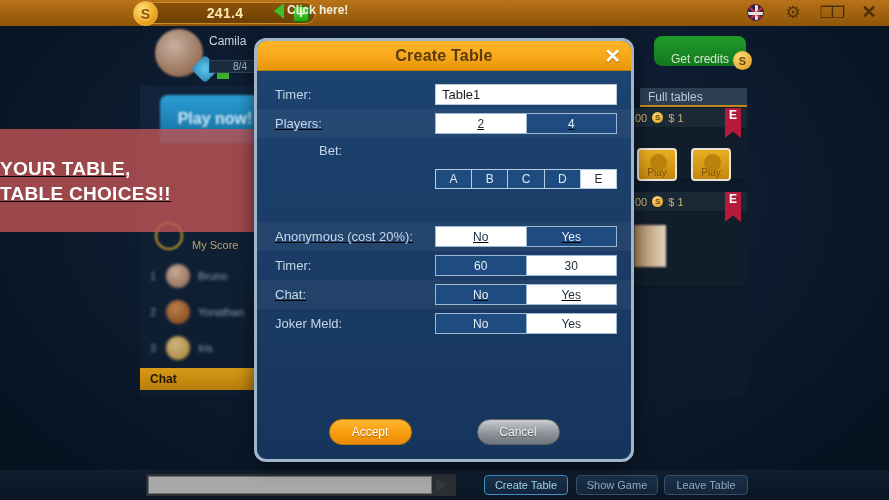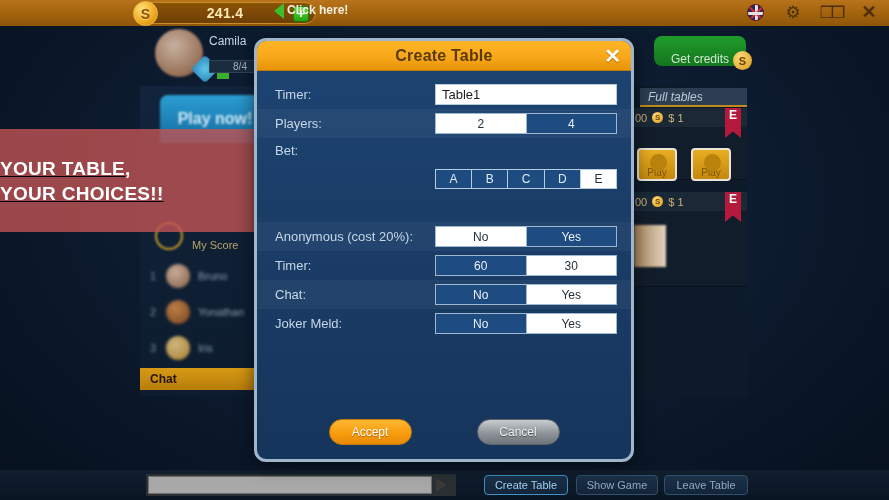--- a/index.html
+++ b/index.html
@@ -158,21 +158,20 @@
     position: absolute; left: 630px; top: 86px; width: 117px; height: 310px;
     background: #0c1a29;
     border-left: 3px solid #4f7ea8;
   }
   .full-tables-hdr {
     position: absolute; left: 640px; top: 88px; width: 107px; height: 19px;
     background: #2b3e52; color: #b9cad9; font-size: 12px;
     display: flex; align-items: center; padding-left: 8px;
     filter: blur(.3px);
     border-bottom: 2px solid #c08b1c;
-    font-style: italic;
   }
   .tbl-row {
     position: absolute; left: 633px; width: 114px; height: 72px;
     background: #121d2b; border-bottom: 1px solid #0a131d;
   }
   .tbl-head {
     height: 19px; background: #1b2936; color: #cbb27a; font-size: 11px;
     display: flex; align-items: center; gap: 5px; padding-left: 2px;
     filter: blur(.3px);
   }
@@ -275,21 +274,21 @@
     color: #fff; font-size: 20px; font-weight: bold; line-height: 22px;
     text-shadow: 0 1px 1px rgba(120,70,0,.6);
   }
   .modal-body { position: relative; padding-top: 0; }
 
   .frow {
     position: relative; height: 28px;
     display: flex; align-items: center;
     padding: 0 14px 0 18px;
   }
-  .frow.alt { background: rgba(255,255,255,0.045); }
+  .frow.alt { background: rgba(255,255,255,0.045); text-decoration: underline; }
   .frow-tall { height: 29px; }
   .flabel {
     color: #c6d7e8; font-size: 13px; width: 160px; flex: 0 0 auto;
   }
   .fctl { flex: 1; display: flex; justify-content: flex-end; }
 
   .txtinput {
     width: 182px; height: 21px;
     background: #ffffff; border: 1px solid #b9c9d8;
     color: #1c1c1c; font-size: 13px;
@@ -441,21 +440,21 @@
       <span>00</span>
       <div class="mini-coin">S</div>
       <span>$ 1</span>
       <div class="ribbon">E</div>
     </div>
   </div>
   <div class="card-stack"></div>
 
   <div class="promo">
     <div class="promo-line">YOUR TABLE,</div>
-    <div class="promo-line">YOUR CHOICES!!</div>
+    <div class="promo-line">TABLE CHOICES!!</div>
   </div>
 
   <div class="modal">
     <div class="modal-header">
       <div class="modal-title">Create Table</div>
       <div class="modal-close">✕</div>
     </div>
 
     <div class="modal-body">
 
@@ -469,21 +468,21 @@
       <div class="frow frow-tall alt">
         <div class="flabel">Players:</div>
         <div class="fctl">
           <div class="seg">
             <div class="off">2</div>
             <div class="on">4</div>
           </div>
         </div>
       </div>
 
-      <div class="frow" style="height:24px;">
+      <div class="frow" style="height:24px;margin-left:44px;">
         <div class="flabel">Bet:</div>
       </div>
       <div class="betrow" style="margin-top:-26px;">
         
         
         
       </div>
 
       <div class="frow" style="height:26px;">
         <div class="flabel"></div>

